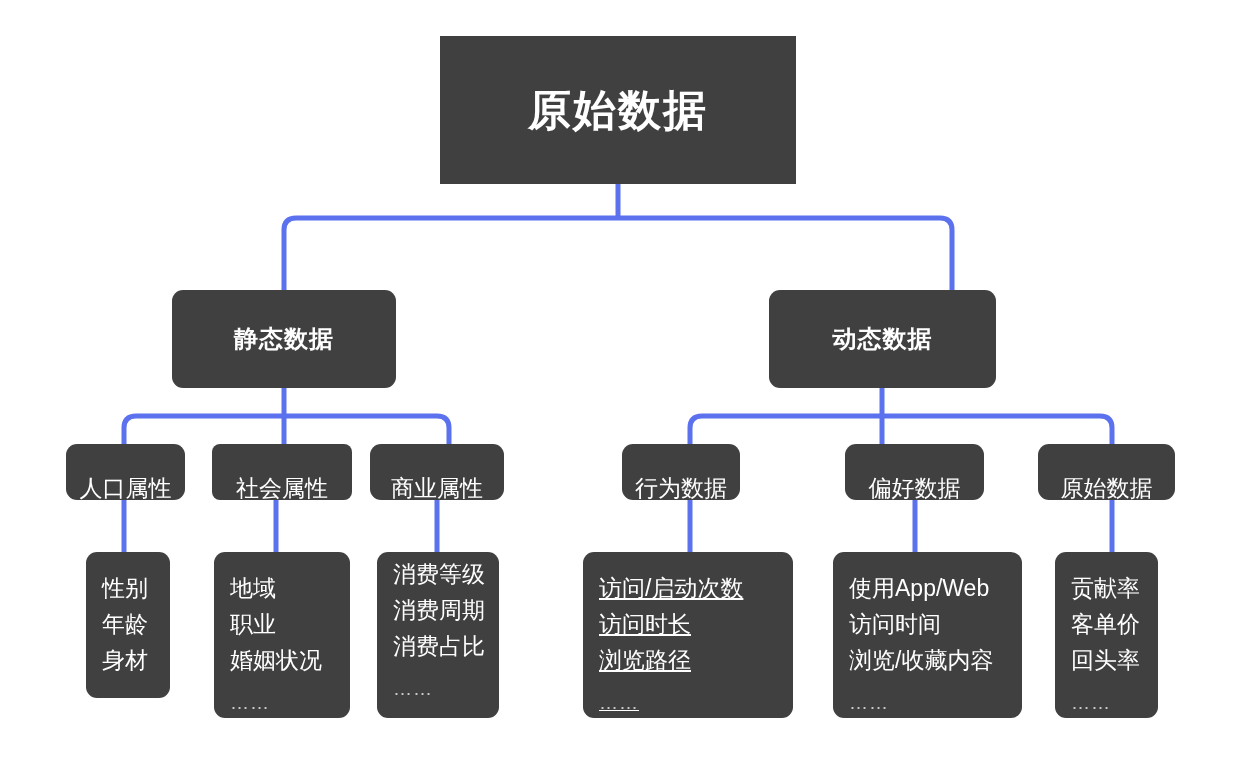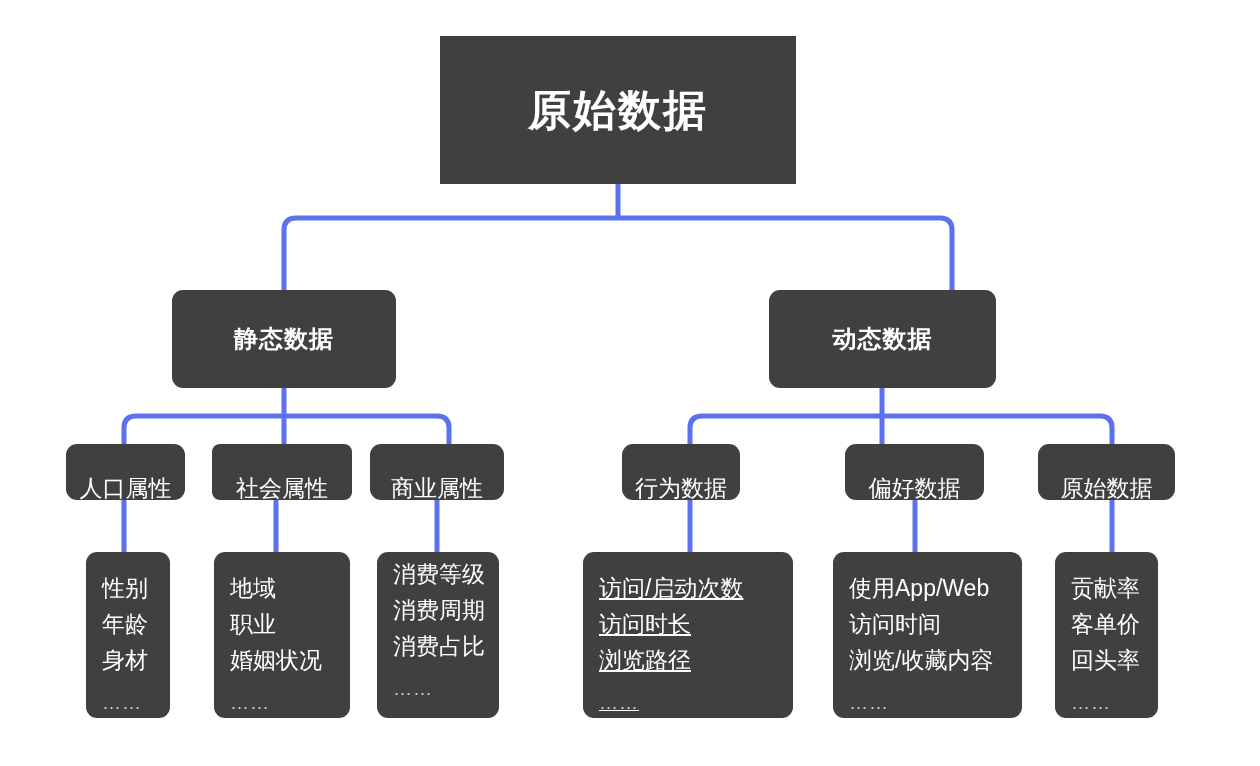--- a/index.html
+++ b/index.html
@@ -94,21 +94,21 @@
     line-height: 36px;
     white-space: nowrap;
   }
   .node.leaf .ellipsis {
     font-size: 19px;
     line-height: 30px;
     color: rgba(255,255,255,0.72);
     letter-spacing: 1px;
     margin-top: 10px;
   }
-  .node.leaf.leaf0 { left: 86px;   top: 552px; width: 84px;  height: 166px; }
+  .node.leaf.leaf0 { left: 86px;   top: 552px; width: 84px;  height: 146px; }
   .node.leaf.leaf1 { left: 214px;  top: 552px; width: 136px; height: 166px; }
   .node.leaf.leaf2 { left: 377px;  top: 552px; width: 122px; height: 166px; justify-content: flex-end; }
   .node.leaf.leaf3 { left: 583px;  top: 552px; width: 210px; height: 166px; text-decoration: underline; }
   .node.leaf.leaf4 { left: 833px;  top: 552px; width: 189px; height: 166px; }
   .node.leaf.leaf5 { left: 1055px; top: 552px; width: 103px; height: 166px; }
 </style>
 </head>
 <body>
 
 <div id="canvas">

